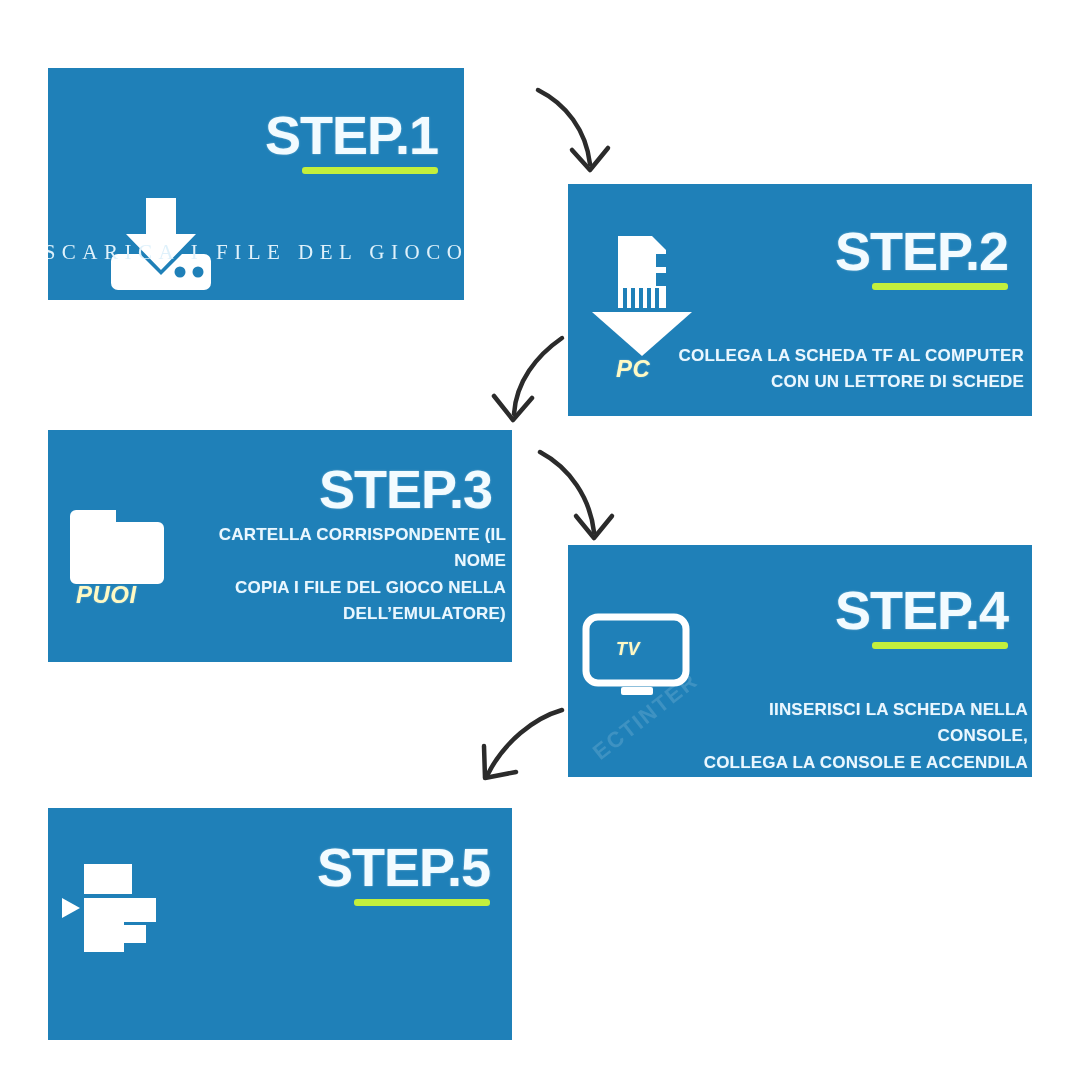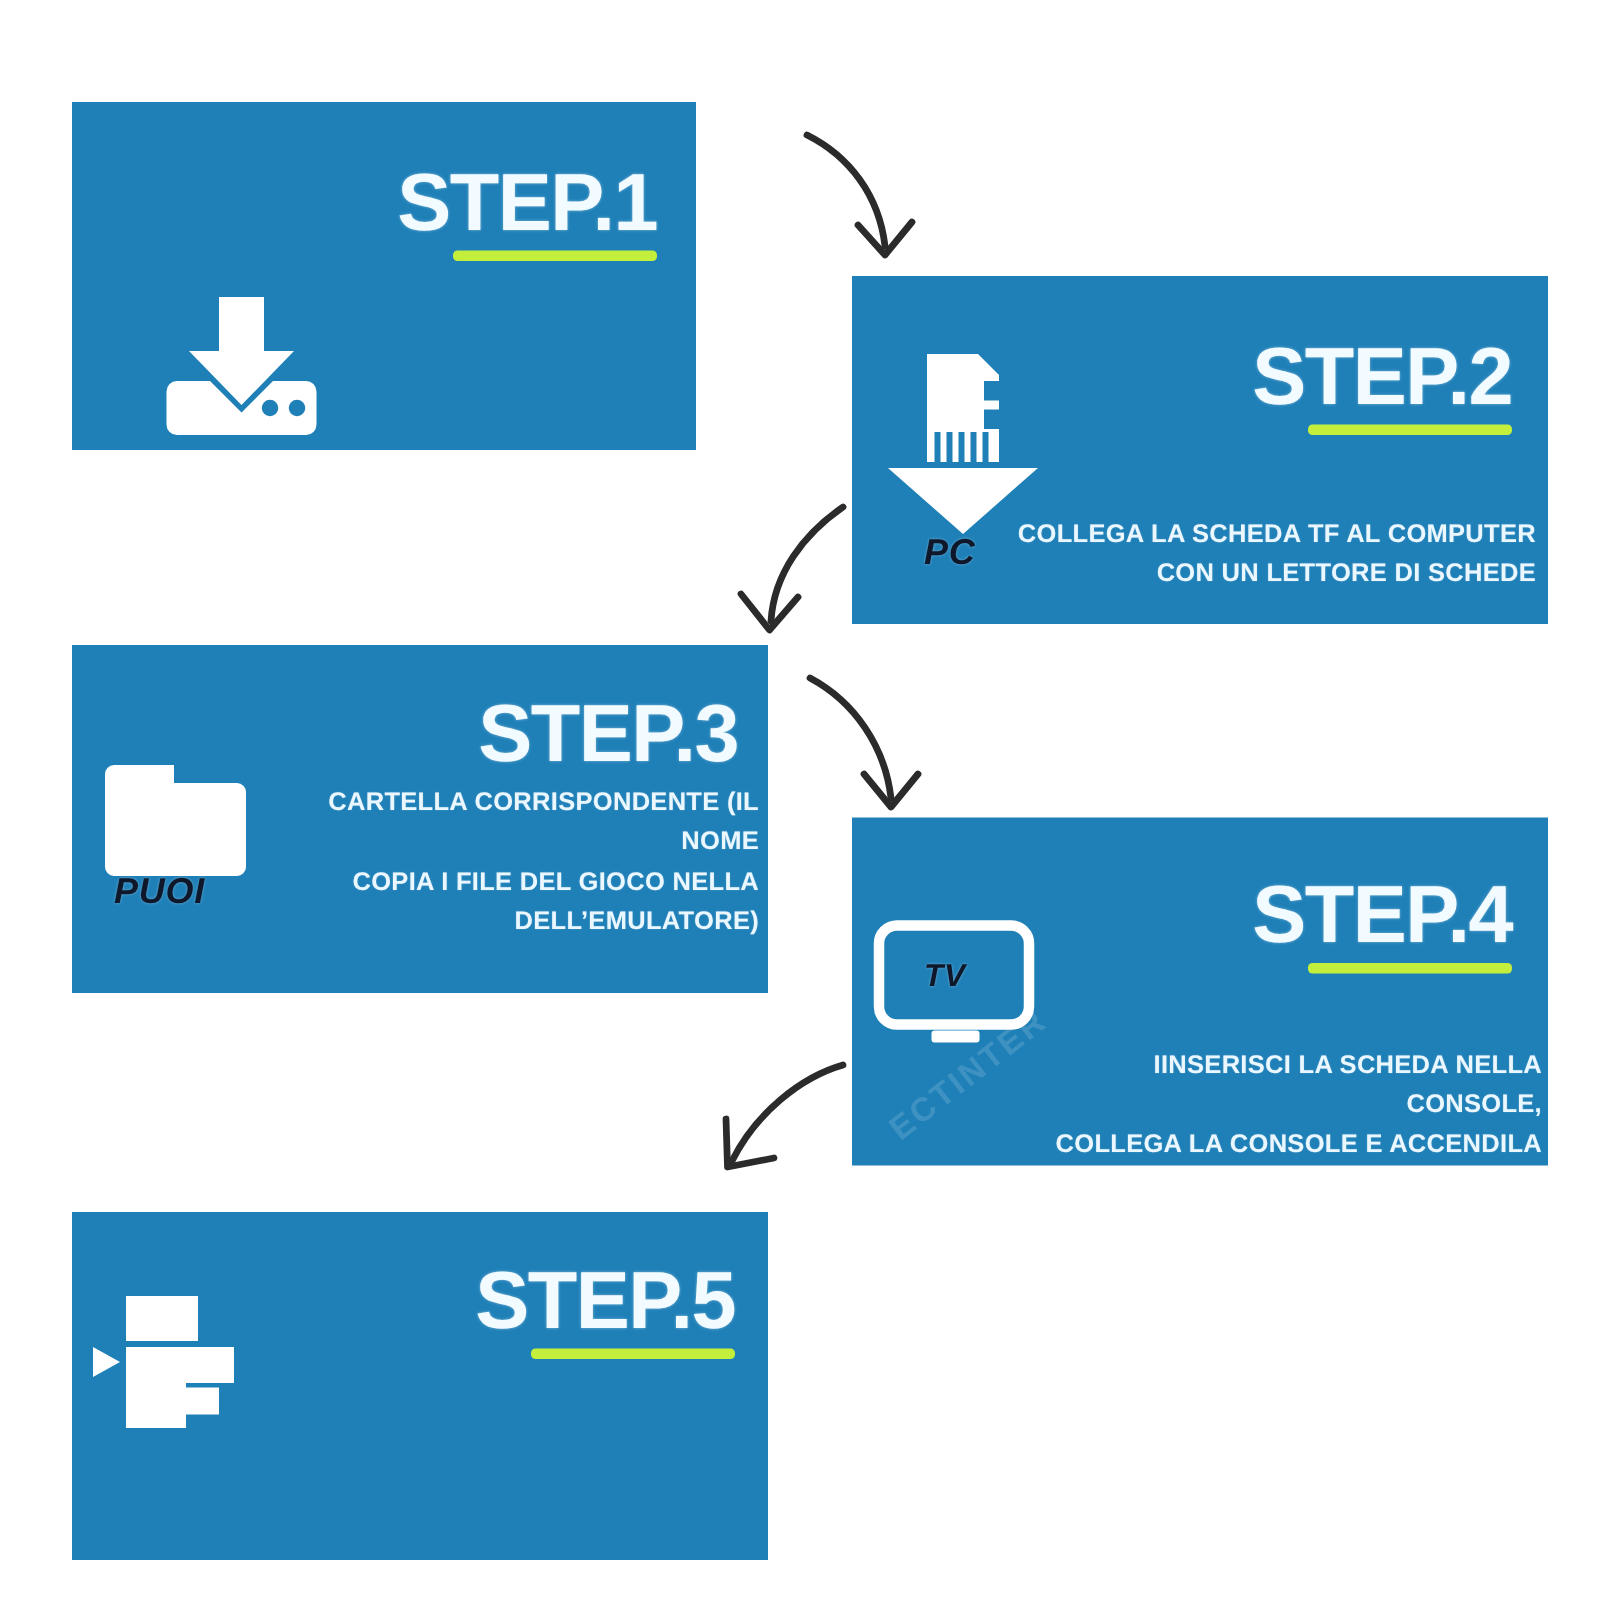--- a/index.html
+++ b/index.html
@@ -72,21 +72,21 @@
     color: #dff1fb;
     font-family: "Liberation Serif", serif;
     font-weight: 400;
     font-size: 21px;
     letter-spacing: 6.5px;
     white-space: nowrap;
   }
 
   .icon-caption {
     position: absolute;
-    color: #0f172a;
+    color: #fef9c3;
     font-family: "Liberation Sans", sans-serif;
     font-weight: bold;
     font-style: italic;
     font-size: 24px;
     letter-spacing: 0.5px;
     white-space: nowrap;
     text-shadow: 0 0 2px rgba(255,255,255,0.35);
   }
 
   
@@ -124,20 +124,21 @@
           <path d="M36 2 h30 v36 h20 L51 74 L16 38 h20 Z" fill="#ffffff"></path>
           <path d="M8 58 h22 l21 21 l21 -21 h22 a7 7 0 0 1 7 7 v22 a7 7 0 0 1 -7 7 h-86 a7 7 0 0 1 -7 -7 v-22 a7 7 0 0 1 7 -7 Z" fill="#ffffff"></path>
           <circle cx="70" cy="76" r="5.5" fill="#1f80b8"></circle>
           <circle cx="88" cy="76" r="5.5" fill="#1f80b8"></circle>
         </svg>
       </div>
 
       <div class="step-head" style="right:26px; top:40px;">STEP.1</div>
       <div class="step-underline" style="right:26px; top:99px; width:136px;"></div>
 
+      <div class="subtitle-thin" style="left:50%; top:172px; transform:translateX(-50%);">SCARICA I FILE DEL GIOCO</div>
     </div>
   </div>
 
   <div class="arrow" style="left:528px; top:82px; width:100px; height:100px;">
     <svg width="100" height="100" viewBox="0 0 100 100">
       <path d="M10 8 C38 22, 58 48, 62 82" stroke="#2b2b2b" stroke-width="4.5" fill="none" stroke-linecap="round"></path>
       <path d="M44 68 L62 88 L80 66" stroke="#2b2b2b" stroke-width="4.5" fill="none" stroke-linecap="round" stroke-linejoin="round"></path>
     </svg>
   </div>
 
@@ -209,21 +210,21 @@
     <div class="card-inner">
 
       <span class="watermark" style="left:20px; top:200px;">ECTINTER</span>
 
       <div class="icon-box" style="left:13px; top:68px; width:112px; height:88px;">
         <svg width="112" height="88" viewBox="0 0 112 88">
           <rect x="5" y="4" width="100" height="66" rx="12" ry="12" fill="none" stroke="#ffffff" stroke-width="7"></rect>
           <rect x="40" y="74" width="32" height="8" rx="2" fill="#ffffff"></rect>
         </svg>
       </div>
-      <div class="icon-caption" style="left:48px; top:94px; font-size:21px;">TV</div>
+      <div class="icon-caption" style="left:48px; top:94px; font-size:18px;">TV</div>
 
       <div class="step-head" style="right:24px; top:38px;">STEP.4</div>
       <div class="step-underline" style="right:24px; top:97px; width:136px;"></div>
 
       <div class="body-text center" style="left:112px; top:152px; width:348px;">
         <div>IINSERISCI LA SCHEDA NELLA CONSOLE,</div>
         <div>COLLEGA LA CONSOLE E ACCENDILA</div>
       </div>
     </div>
   </div>

